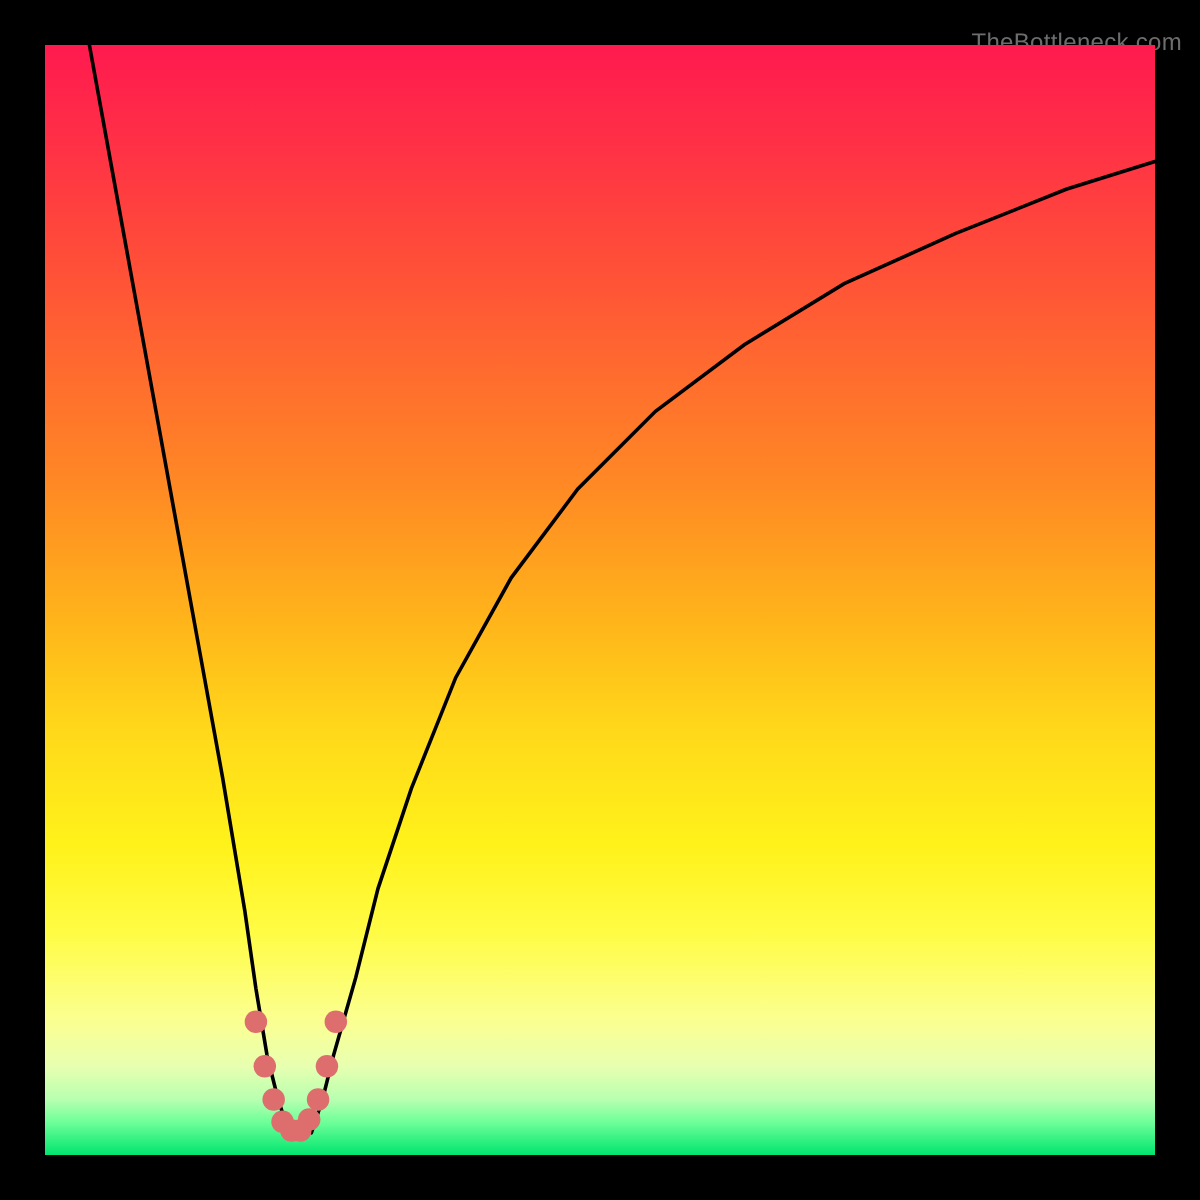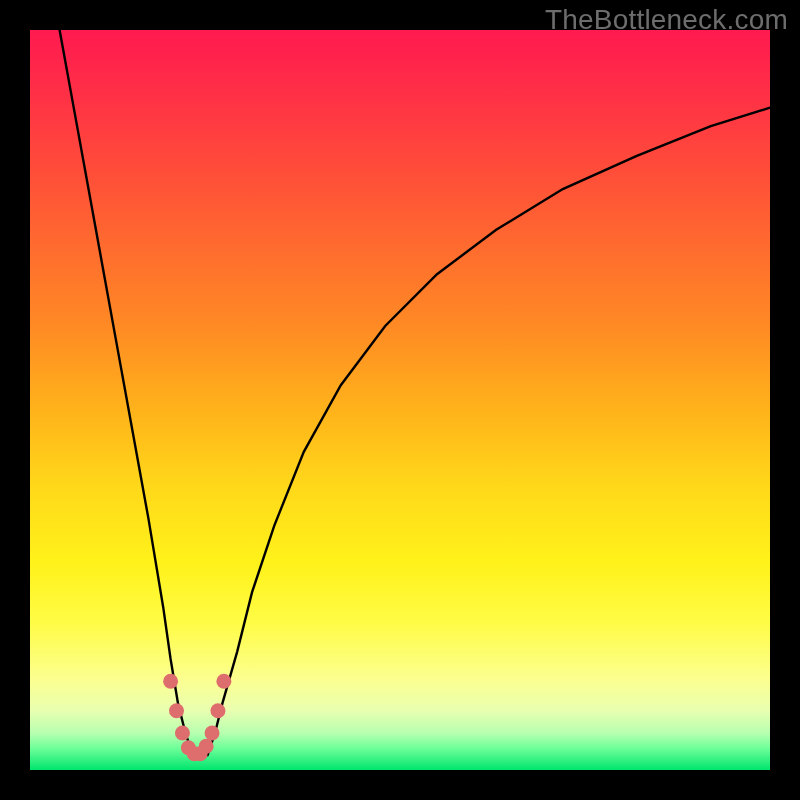--- a/index.html
+++ b/index.html
@@ -36,24 +36,24 @@
       #fffc45 80%,
       #fbff92 88%,
       #e8ffb0 92%,
       #b8ffb0 95%,
       #70ff9a 97%,
       #00e56e 100%
     );
   }
   .watermark {
     position: absolute;
-    top: 4px;
+    top: 20px;
     right: 12px;
     color: #6d6d6d;
-    font-size: 28px;
+    font-size: 16px;
     font-weight: 400;
     letter-spacing: 0.2px;
     user-select: none;
   }
   svg.curve {
     position: absolute;
     left: 0;
     top: 0;
     width: 740px;
     height: 740px;

